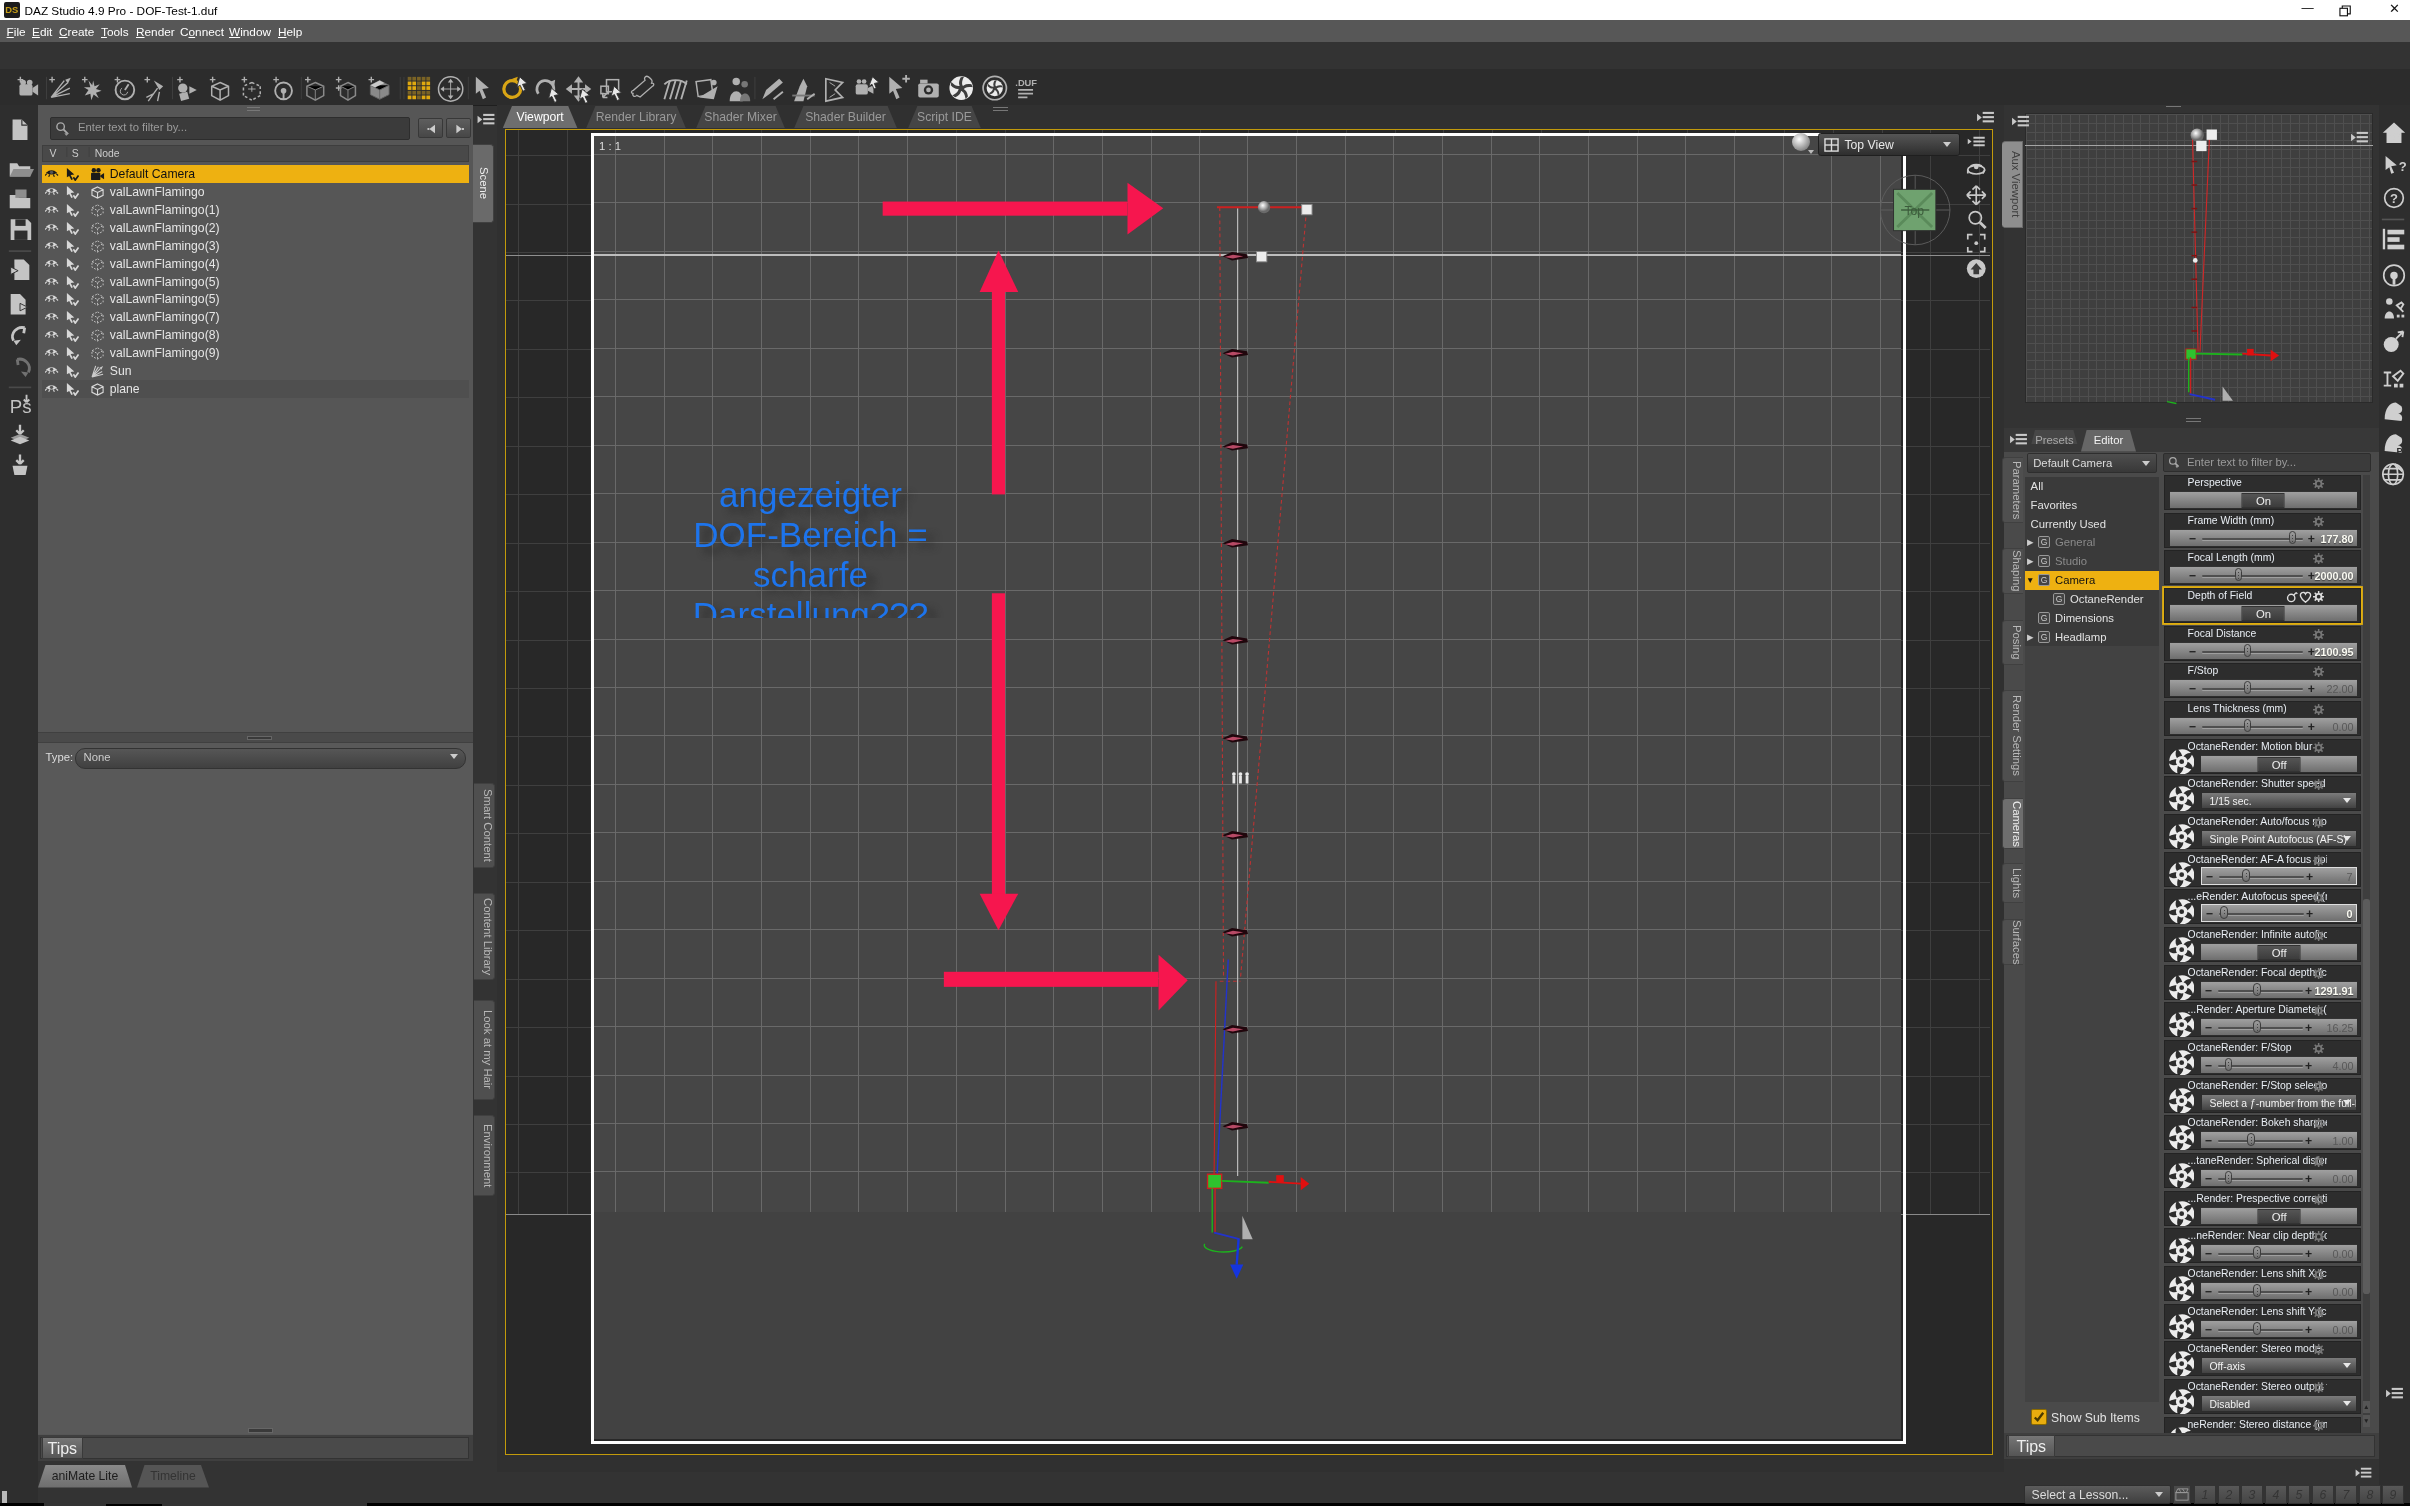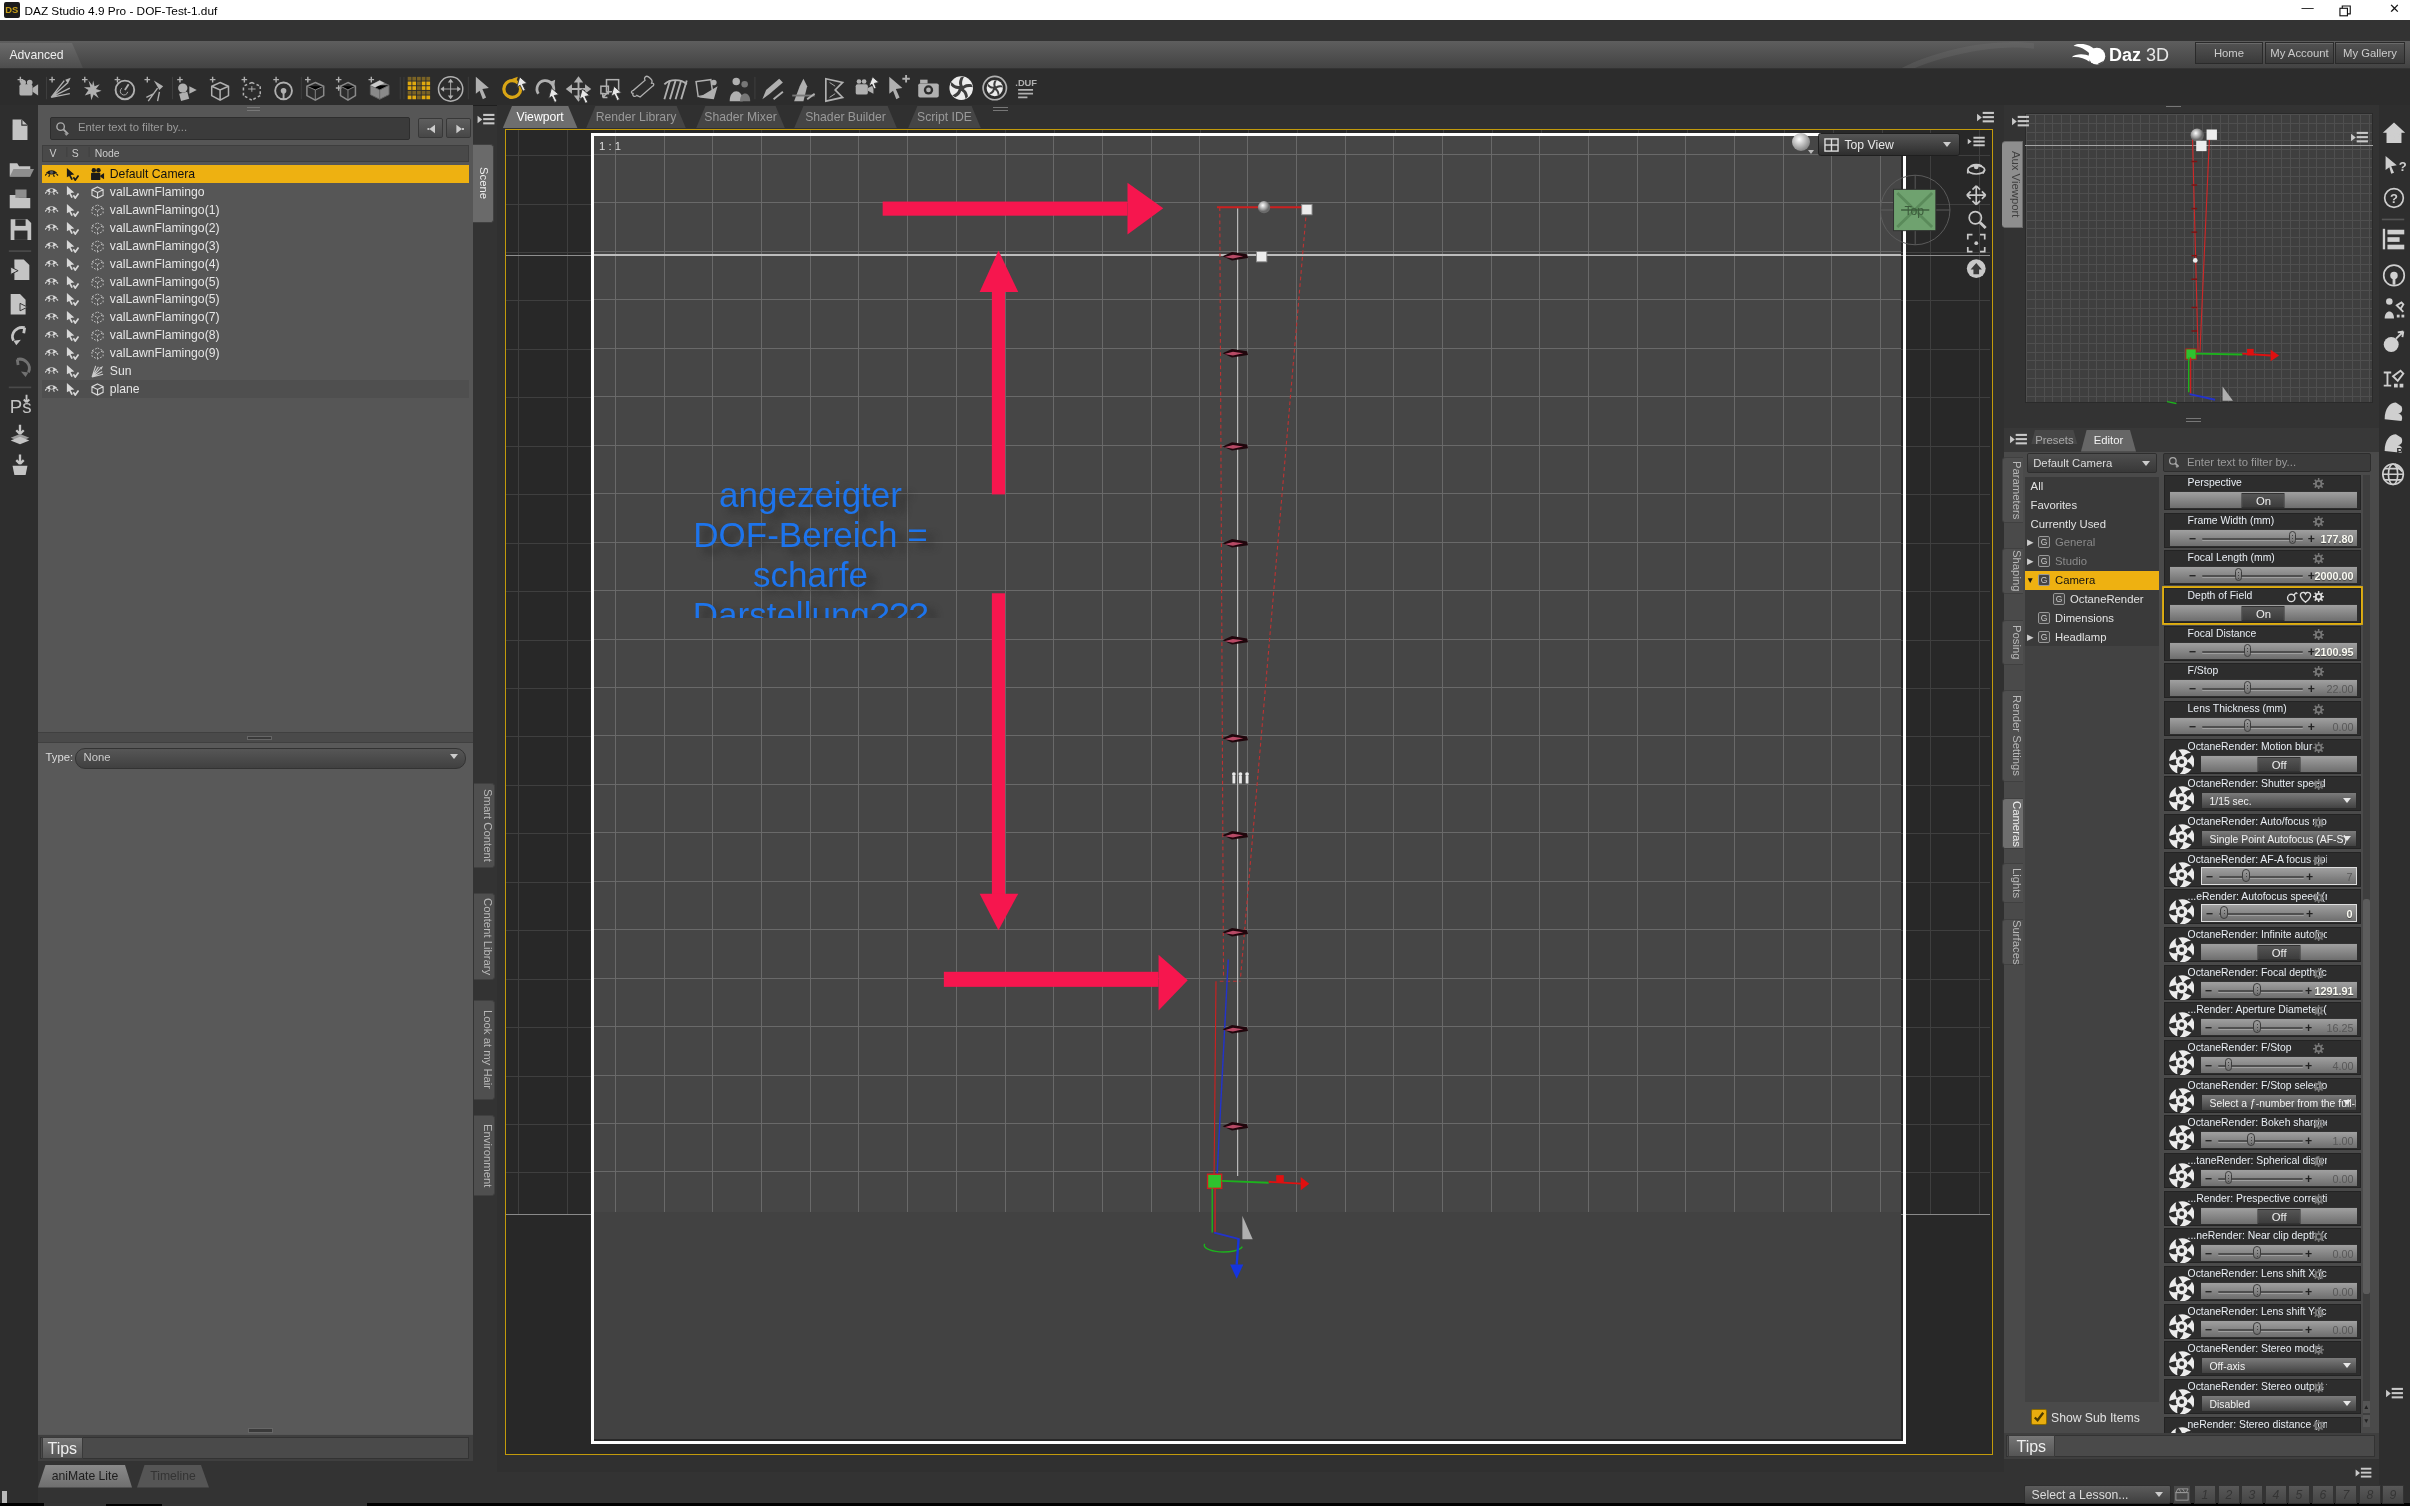--- a/index.html
+++ b/index.html
@@ -143,37 +143,31 @@
   <div id="dsicon">DS</div>
   <div class="txt">DAZ Studio 4.9 Pro - DOF-Test-1.duf</div>
   <div class="winbtn" style="left:2301px;">—</div>
   <svg class="abs" style="left:2339px;top:4.7px;" width="12.2" height="12.2" viewBox="0 0 13 13" fill="none" stroke="#111" stroke-width="1.2">
         <rect x="1" y="3.5" width="8" height="8"></rect>
         <path d="M3.5 3.5 V1 H12 V9.5 H9"></path>
       </svg>
   <div class="winbtn" style="left:2388px;font-size:13px;">✕</div>
 </div>
 
-
-<div class="abs" id="header">
-  <div id="advtab">Advanced</div>
-  <div style="position:absolute;left:1846px;top:0;width:188px;height:27px;overflow:hidden;">
-        <div style="position:absolute;left:19px;top:5.6px;width:207px;height:75px;border:6.6px solid rgba(120,120,120,0.25);border-radius:50%;transform:rotate(-12deg);"></div>
-      </div>
-  <svg style="position:absolute;left:2068px;top:2.8px;" width="41" height="22.6" viewBox="0 0 44 24">
-        <circle cx="31" cy="13" r="9" fill="#fff"></circle>
-        <path d="M29 6 C22 -1 10 -2 6 2 C12 2 20 6 25 12 Z" fill="#fff"></path>
-        <path d="M24 13 C18 10 8 10 4 14 C10 13 18 15 23 19 Z" fill="#fff"></path>
-        <path d="M38 18 a4 4 0 0 1 -6 3 Z" fill="#4a4a4a"></path>
-      </svg>
-  <div style="position:absolute;left:2109px;top:3.8px;color:#fff;font-size:18px;font-weight:bold;">Daz <span style="font-weight:normal;color:#e8e8e8;">3D</span></div>
-  <div class="dazbtn" style="left:2195px;width:68px;">Home</div>
-  <div class="dazbtn" style="left:2265px;width:69px;">My Account</div>
-  <div class="dazbtn" style="left:2335px;width:70px;">My Gallery</div>
-</div>
+<div class="abs" id="menubar">
+  <div class="menu" style="left:6.6px;"><u>F</u>ile</div>
+  <div class="menu" style="left:32px;"><u>E</u>dit</div>
+  <div class="menu" style="left:59px;"><u>C</u>reate</div>
+  <div class="menu" style="left:101px;"><u>T</u>ools</div>
+  <div class="menu" style="left:136px;"><u>R</u>ender</div>
+  <div class="menu" style="left:180px;">C<u>o</u>nnect</div>
+  <div class="menu" style="left:229px;"><u>W</u>indow</div>
+  <div class="menu" style="left:278px;"><u>H</u>elp</div>
+</div>
+
 
 <div class="abs" id="toolbar">
       <svg style="position:absolute;left:0;top:5.6px;" width="1073" height="28" viewBox="0 0 1140 30">
         <g transform="translate(14,2)">
           <path d="M0 3 h6 M3 0 v6" stroke="#b0b0b0" stroke-width="1.5"></path>
           <rect x="2" y="8" width="14" height="12" rx="2" fill="#b0b0b0"></rect>
           <circle cx="6" cy="6" r="3" fill="#b0b0b0"></circle>
           <circle cx="13" cy="6" r="3" fill="#b0b0b0"></circle>
           <path d="M16 12 L22 8 V20 L16 16 Z" fill="#b0b0b0"></path>
         </g>

